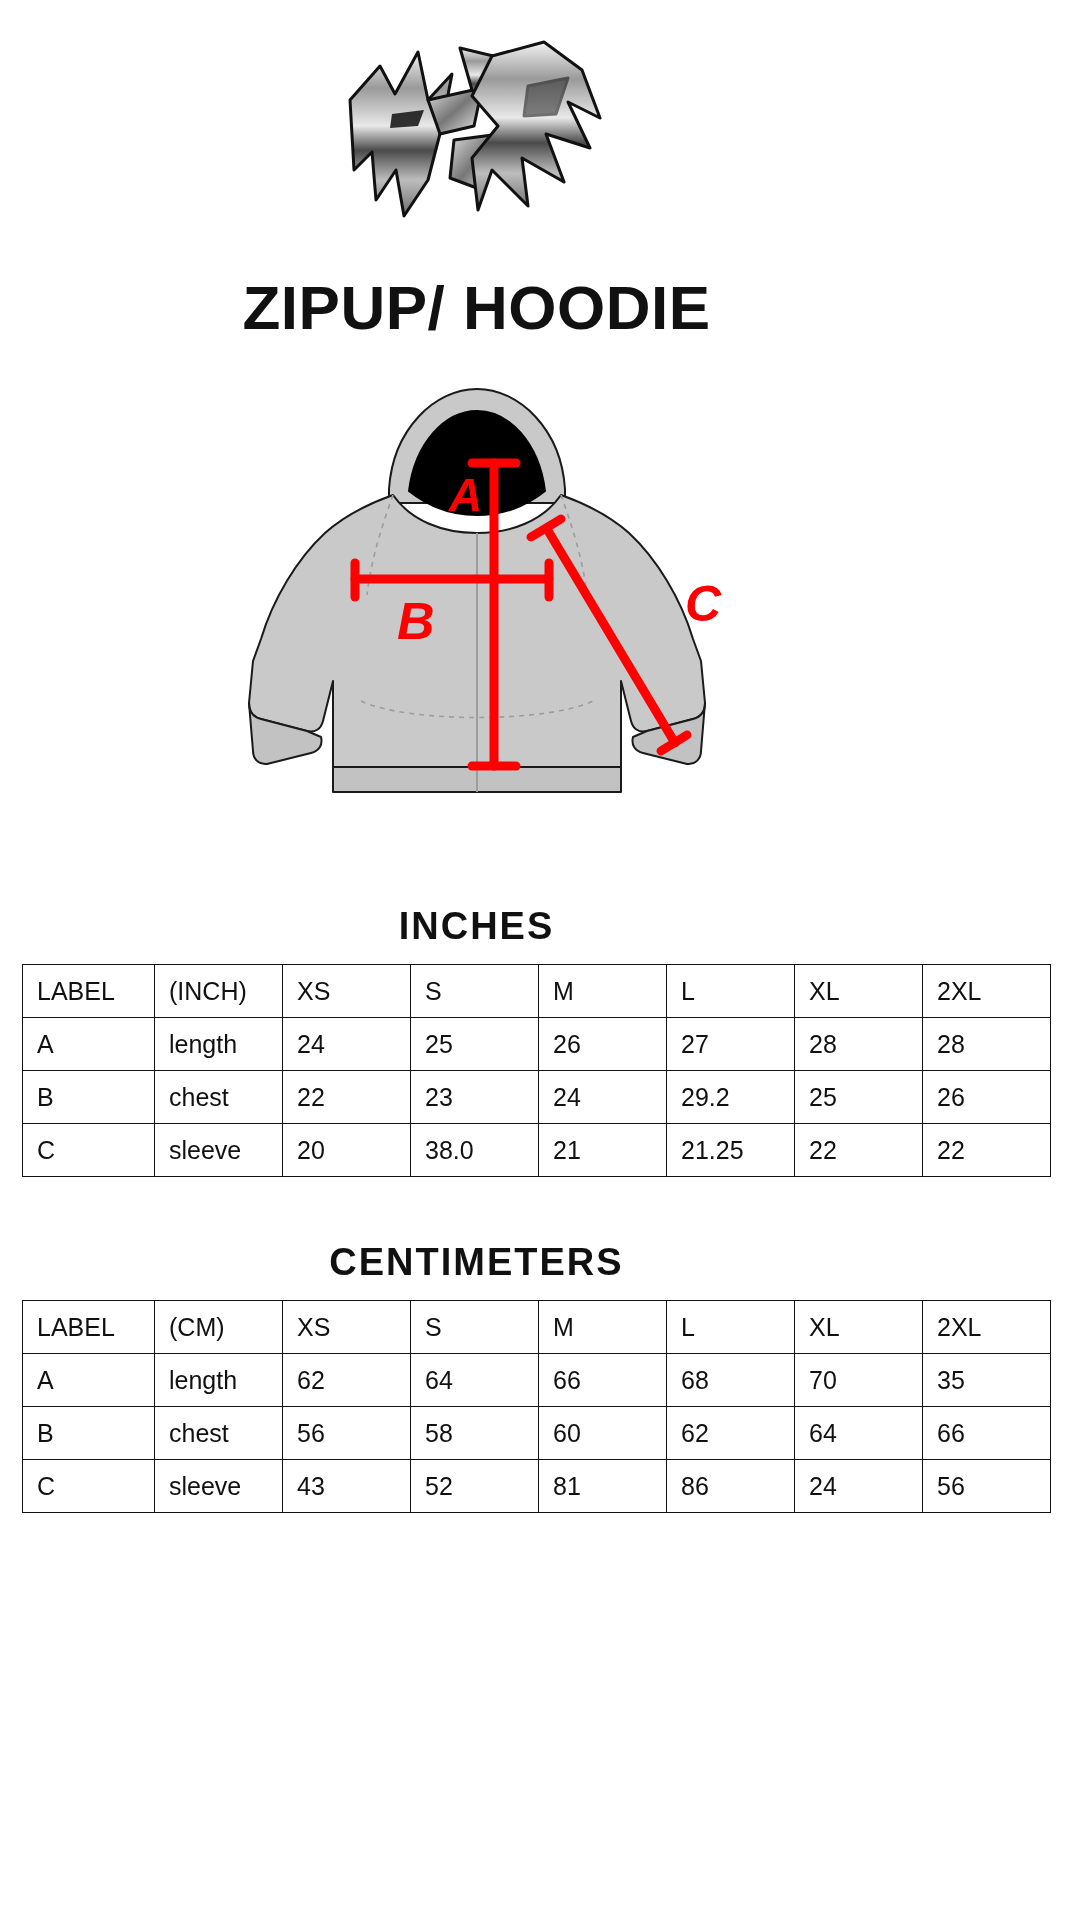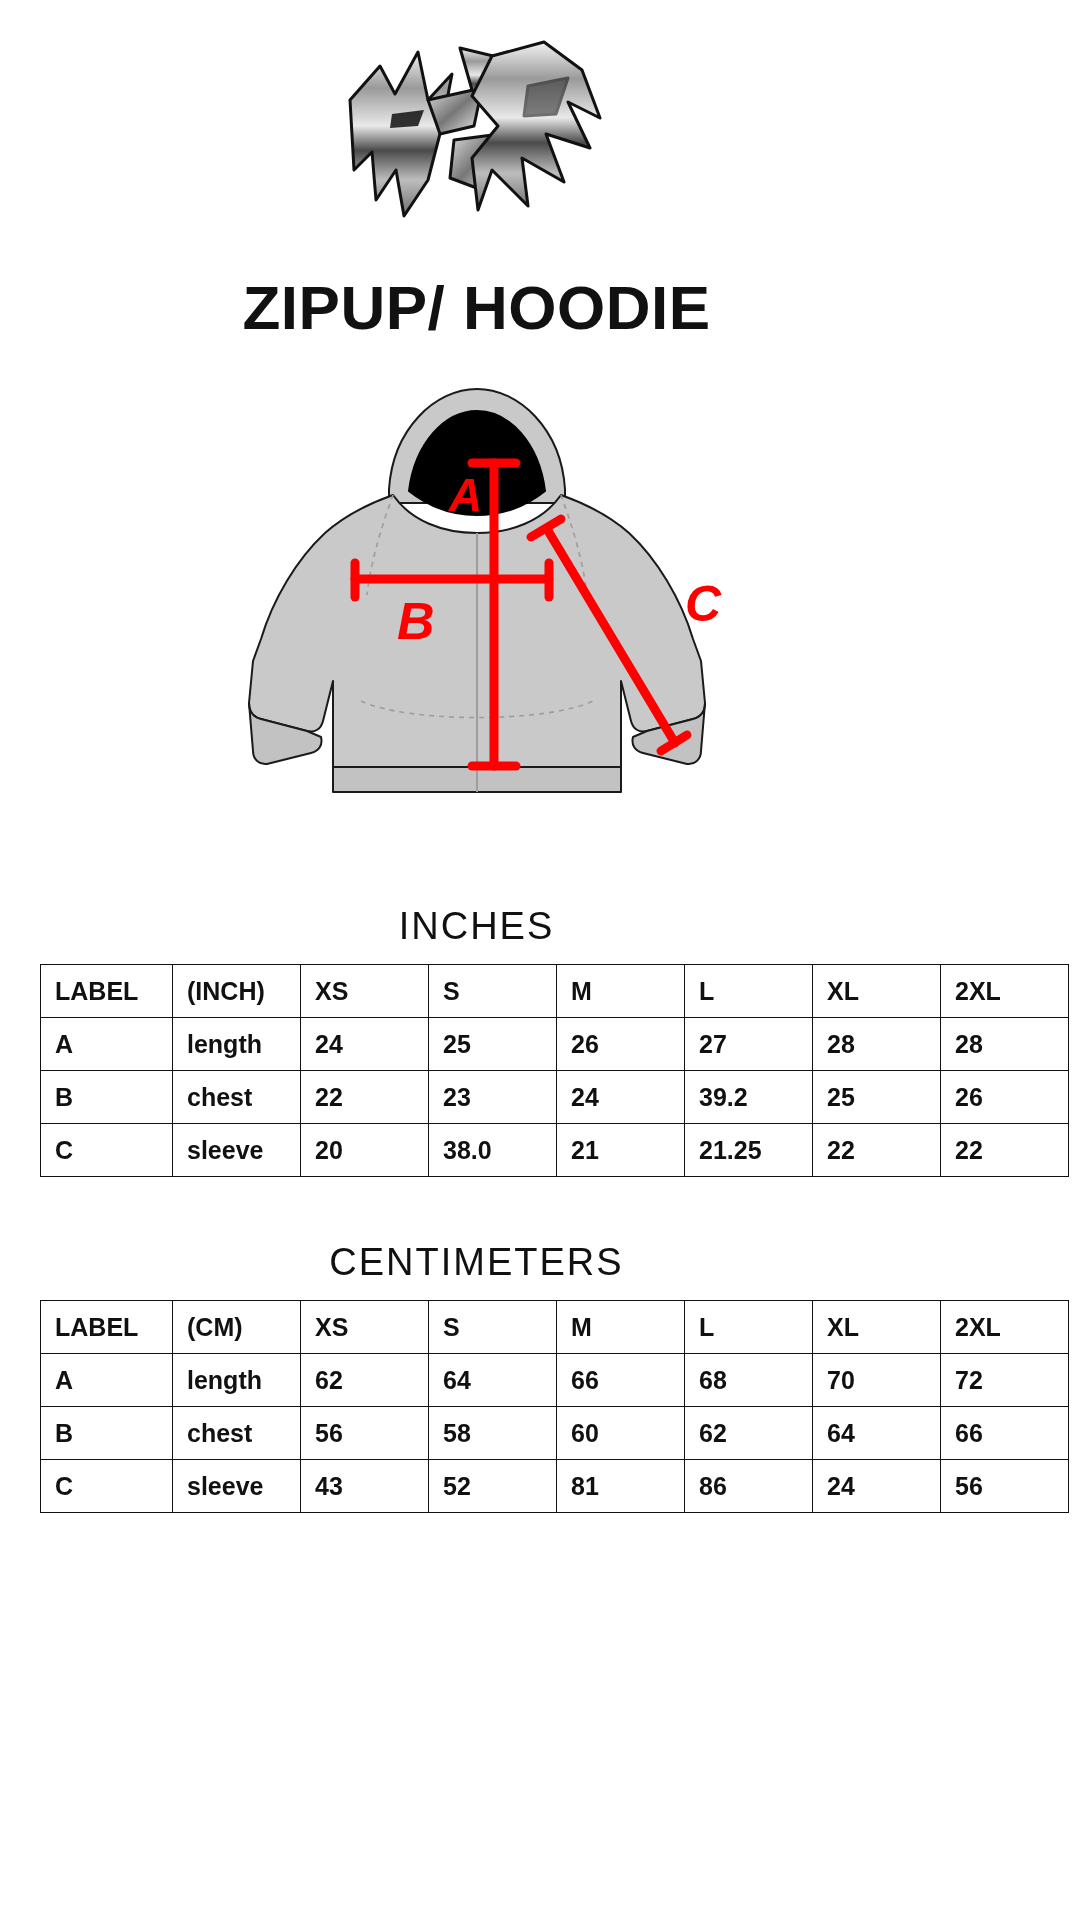--- a/index.html
+++ b/index.html
@@ -55,34 +55,33 @@
   }
   .garment {
     width: 640px;
     height: 500px;
   }
 
   
   .section-title {
     text-align: center;
     font-size: 38px;
-    font-weight: normal;
+    font-weight: bold;
     letter-spacing: 2px;
     margin-top: 34px;
     margin-bottom: 16px;
     color: #111;
   }
   .section-title.cm {
     margin-top: 64px;
   }
 
   
   .table-wrap {
-    padding: 0 40px;
-    font-weight: bold;
+    padding: 0 22px;
   }
   table.size-table {
     width: 1028px;
     border-collapse: collapse;
     table-layout: fixed;
     background: #ffffff;
   }
   table.size-table td {
     border: 1.5px solid #111111;
     height: 52px;
@@ -221,21 +220,21 @@
           <td>27</td>
           <td>28</td>
           <td>28</td>
         </tr>
         <tr>
           <td>B</td>
           <td>chest</td>
           <td>22</td>
           <td>23</td>
           <td>24</td>
-          <td>39.2</td>
+          <td>29.2</td>
           <td>25</td>
           <td>26</td>
         </tr>
         <tr>
           <td>C</td>
           <td>sleeve</td>
           <td>20</td>
           <td>38.0</td>
           <td>21</td>
           <td>21.25</td>
@@ -271,21 +270,21 @@
           <td>2XL</td>
         </tr>
         <tr>
           <td>A</td>
           <td>length</td>
           <td>62</td>
           <td>64</td>
           <td>66</td>
           <td>68</td>
           <td>70</td>
-          <td>72</td>
+          <td>35</td>
         </tr>
         <tr>
           <td>B</td>
           <td>chest</td>
           <td>56</td>
           <td>58</td>
           <td>60</td>
           <td>62</td>
           <td>64</td>
           <td>66</td>

